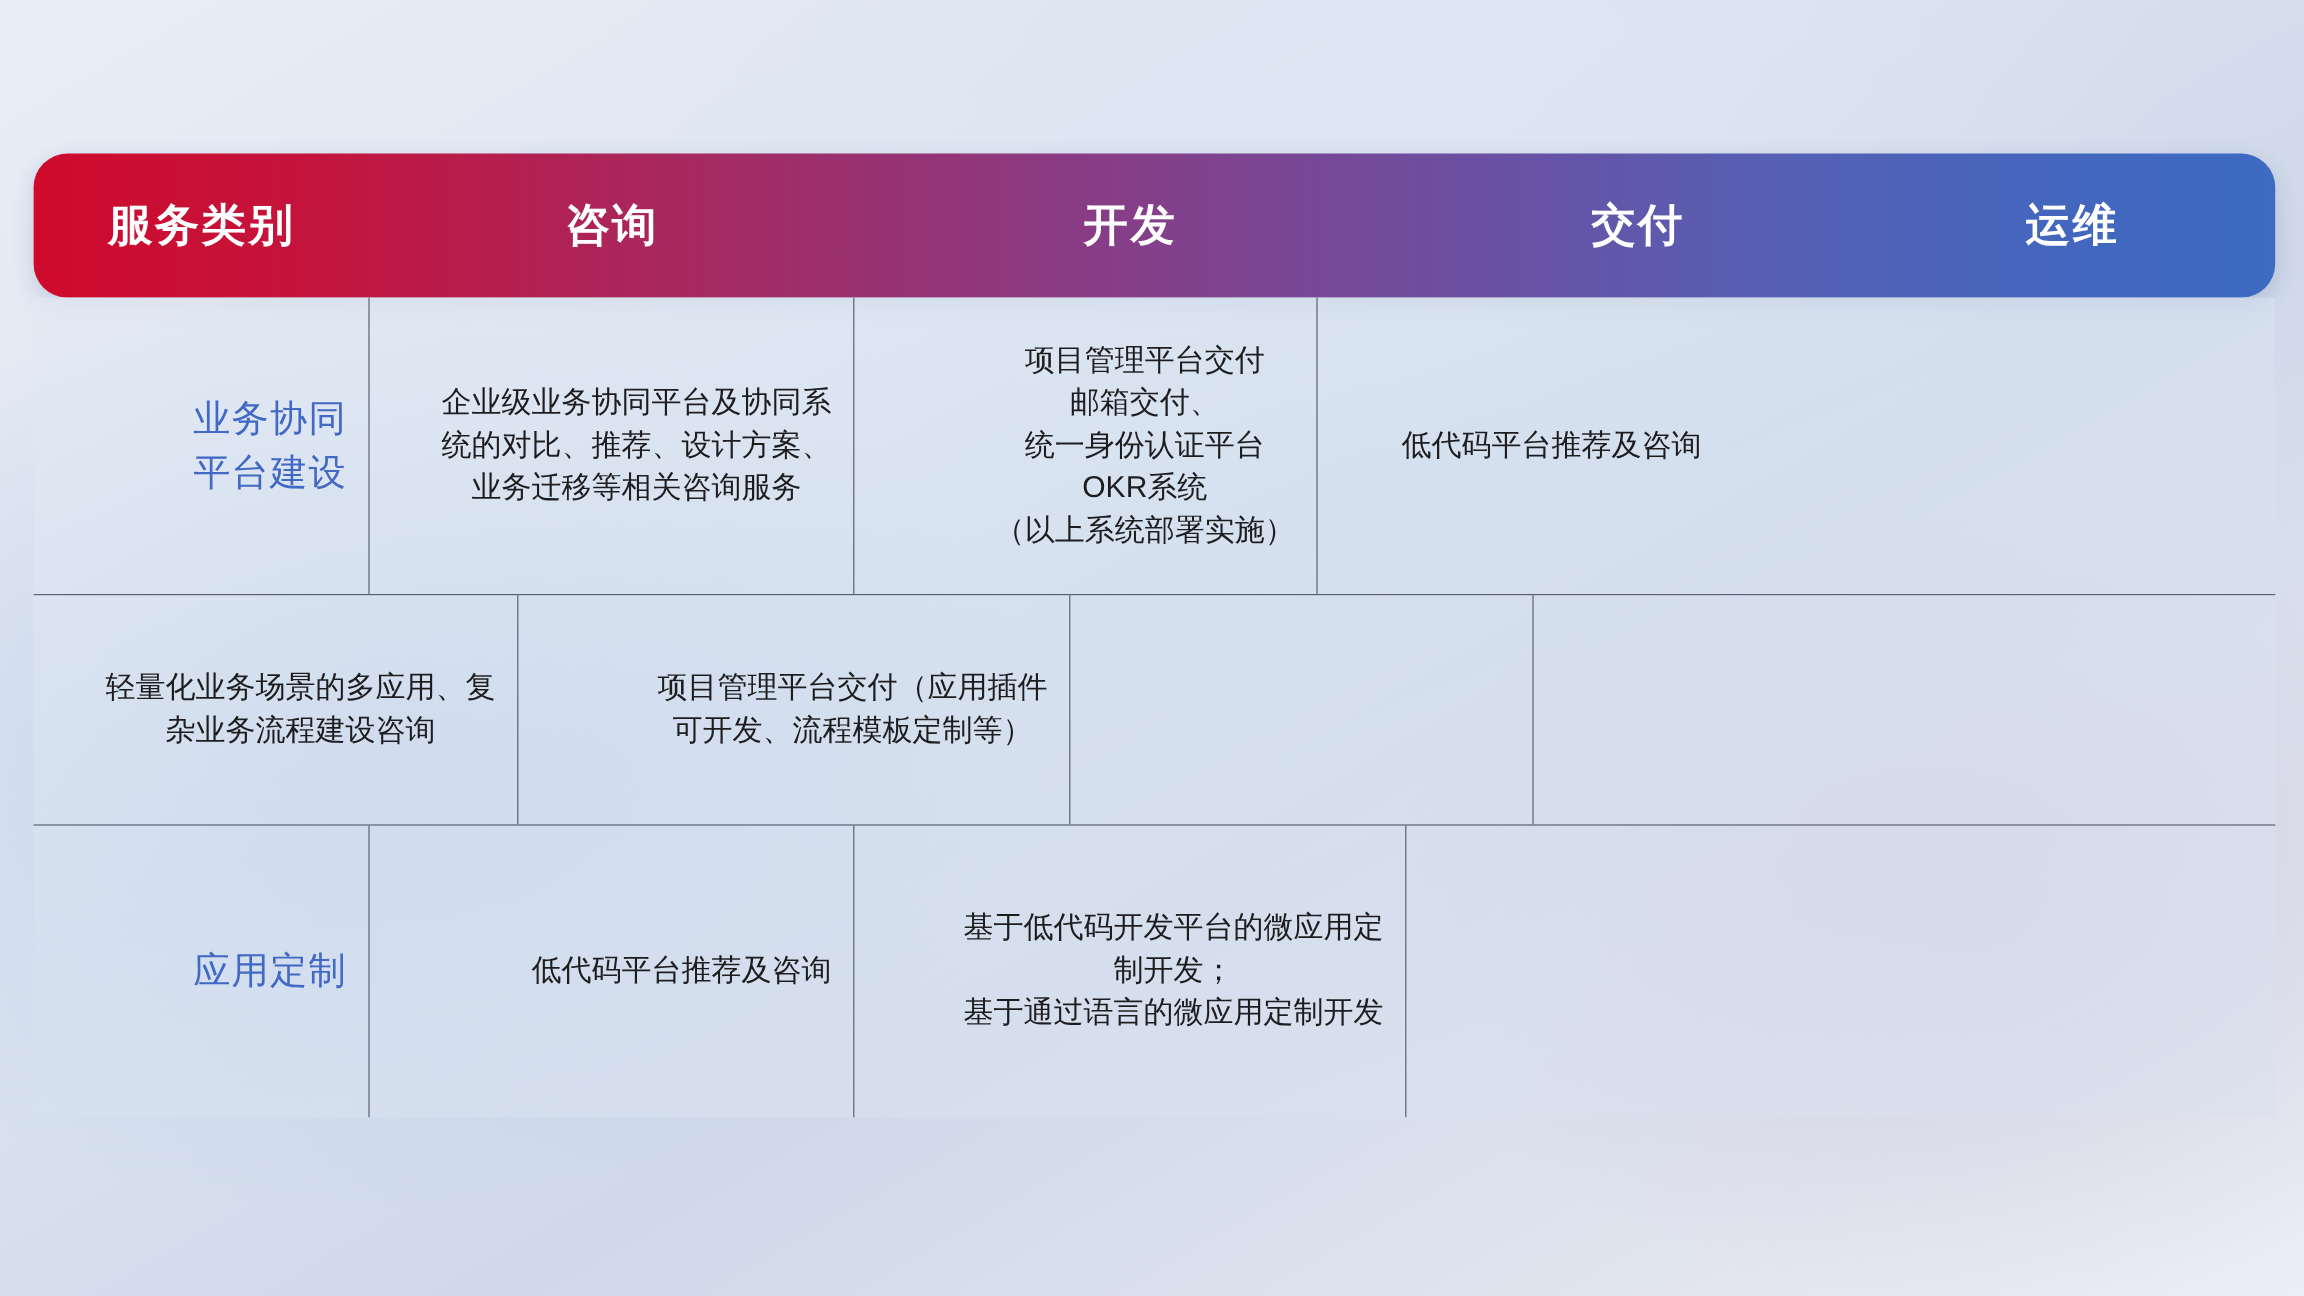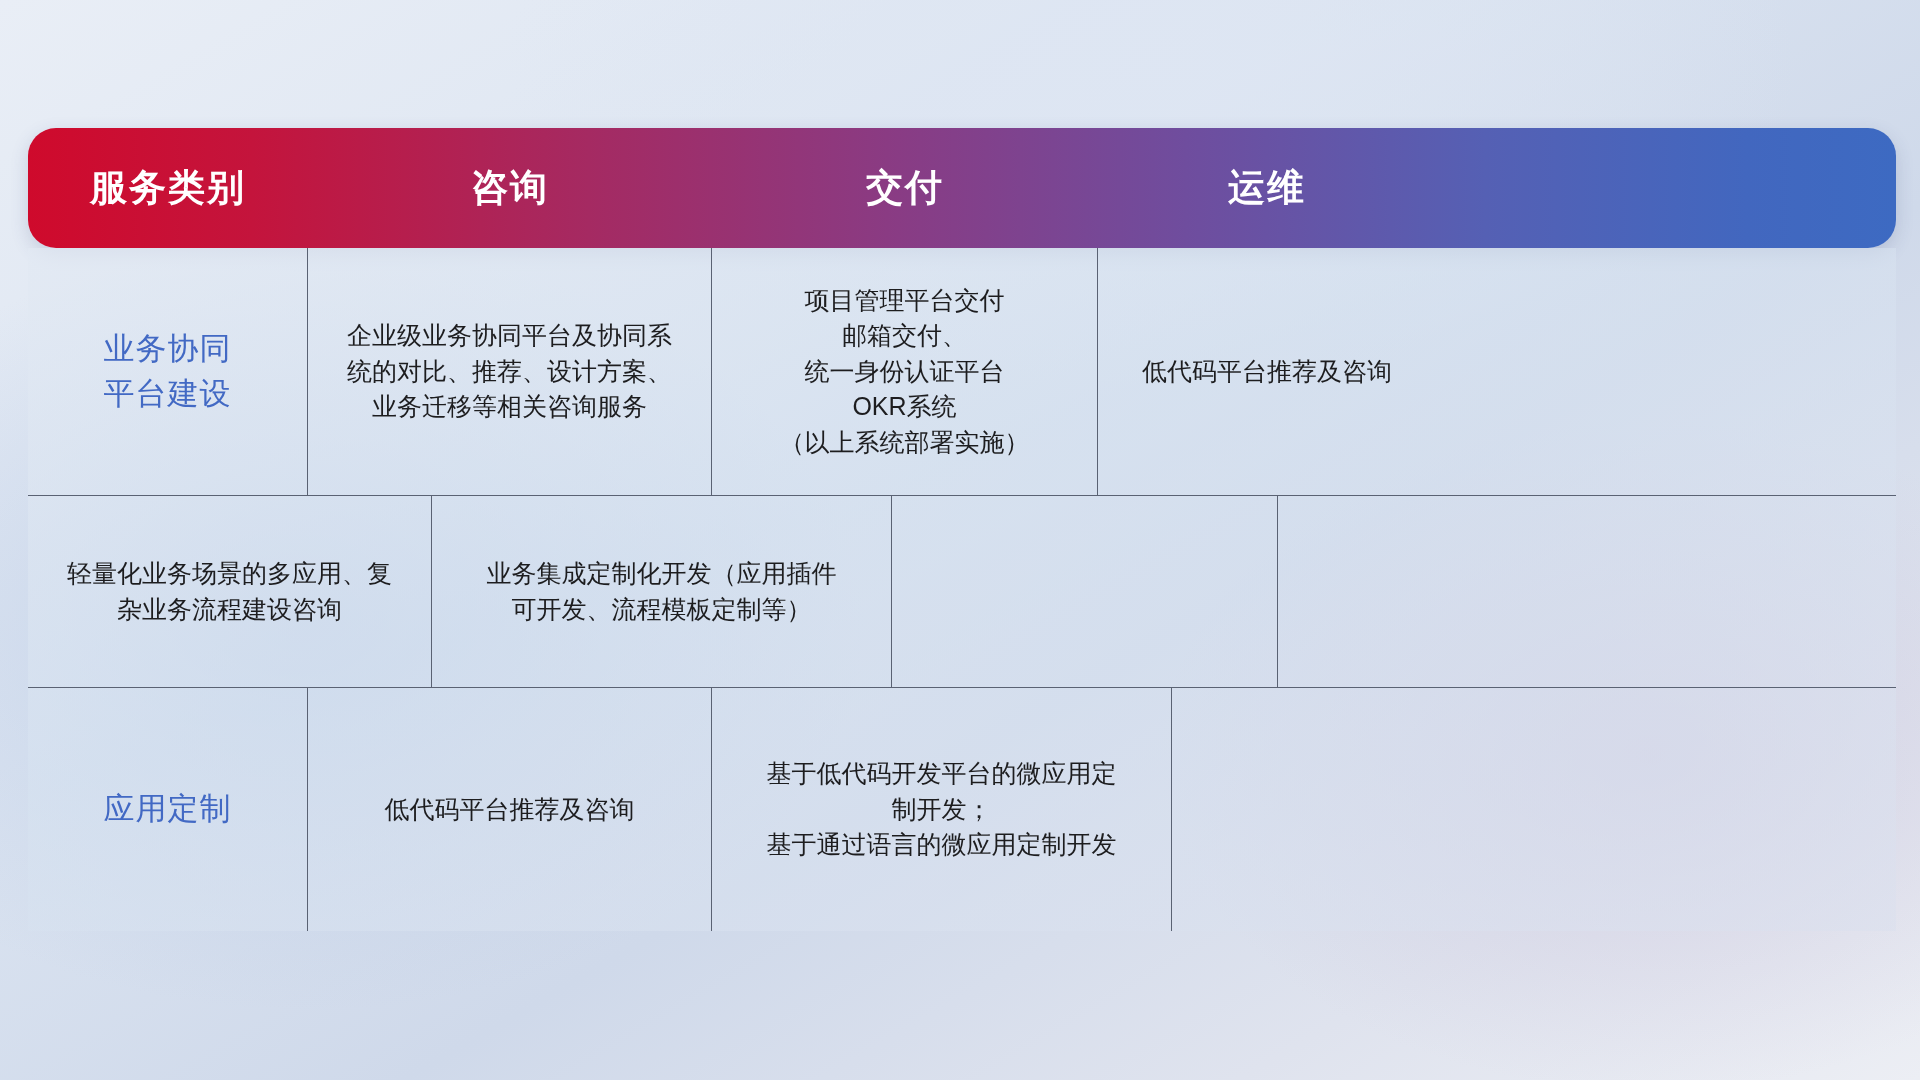--- a/index.html
+++ b/index.html
@@ -75,21 +75,21 @@
     border-bottom: 1.5px solid #5a6273;
   }
   .trow:last-child { border-bottom: none; }
   .r0 { height: 248px; }
   .r1 { height: 192px; }
   .r2 { height: 243px; }
 
   .td {
     display: flex;
     align-items: center;
-    justify-content: center;
+    justify-content: flex-end;
     text-align: center;
     padding: 3px 18px;
     font-size: 25px;
     line-height: 1.42;
     color: #1d1d1f;
     border-right: 1.5px solid #5a6273;
   }
   .td:last-child { border-right: none; }
   .td.cat {
     color: #4269c4;
@@ -109,20 +109,23 @@
 <div class="slide">
 
   <div class="table-wrap">
 
     <div class="thead">
       <div class="th c0">
         <span>服务类别</span>
       </div>
       <div class="th c1">
         <span>咨询</span>
+      </div>
+      <div class="th c2">
+        <span>开发</span>
       </div>
       <div class="th c3">
         <span>交付</span>
       </div>
       <div class="th c4">
         <span>运维</span>
       </div>
     </div>
 
     <div class="tbody">
@@ -148,21 +151,21 @@
           <span class="cell-text">低代码平台推荐及咨询</span>
         </div>
       </div>
 
       <div class="trow r1">
         <div class="td c1">
           <span class="cell-text">轻量化业务场景的多应用、复
 杂业务流程建设咨询</span>
         </div>
         <div class="td c2">
-          <span class="cell-text">业务集成定制化开发（应用插件
+          <span class="cell-text">项目管理平台交付（应用插件
 可开发、流程模板定制等）</span>
         </div>
         <div class="td c3">
           <span class="cell-text"></span>
         </div>
         <div class="td c4">
           <span class="cell-text"></span>
         </div>
       </div>
 

